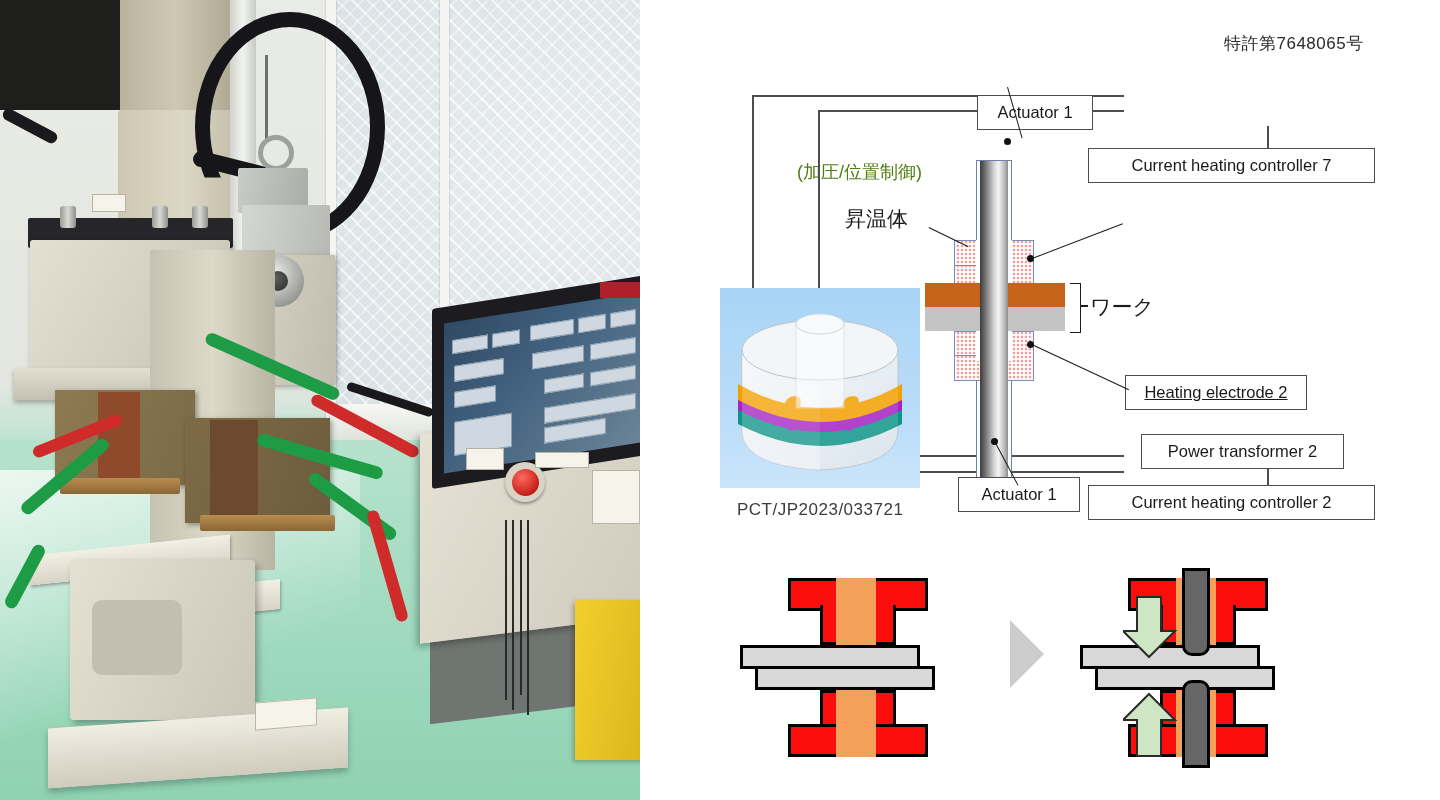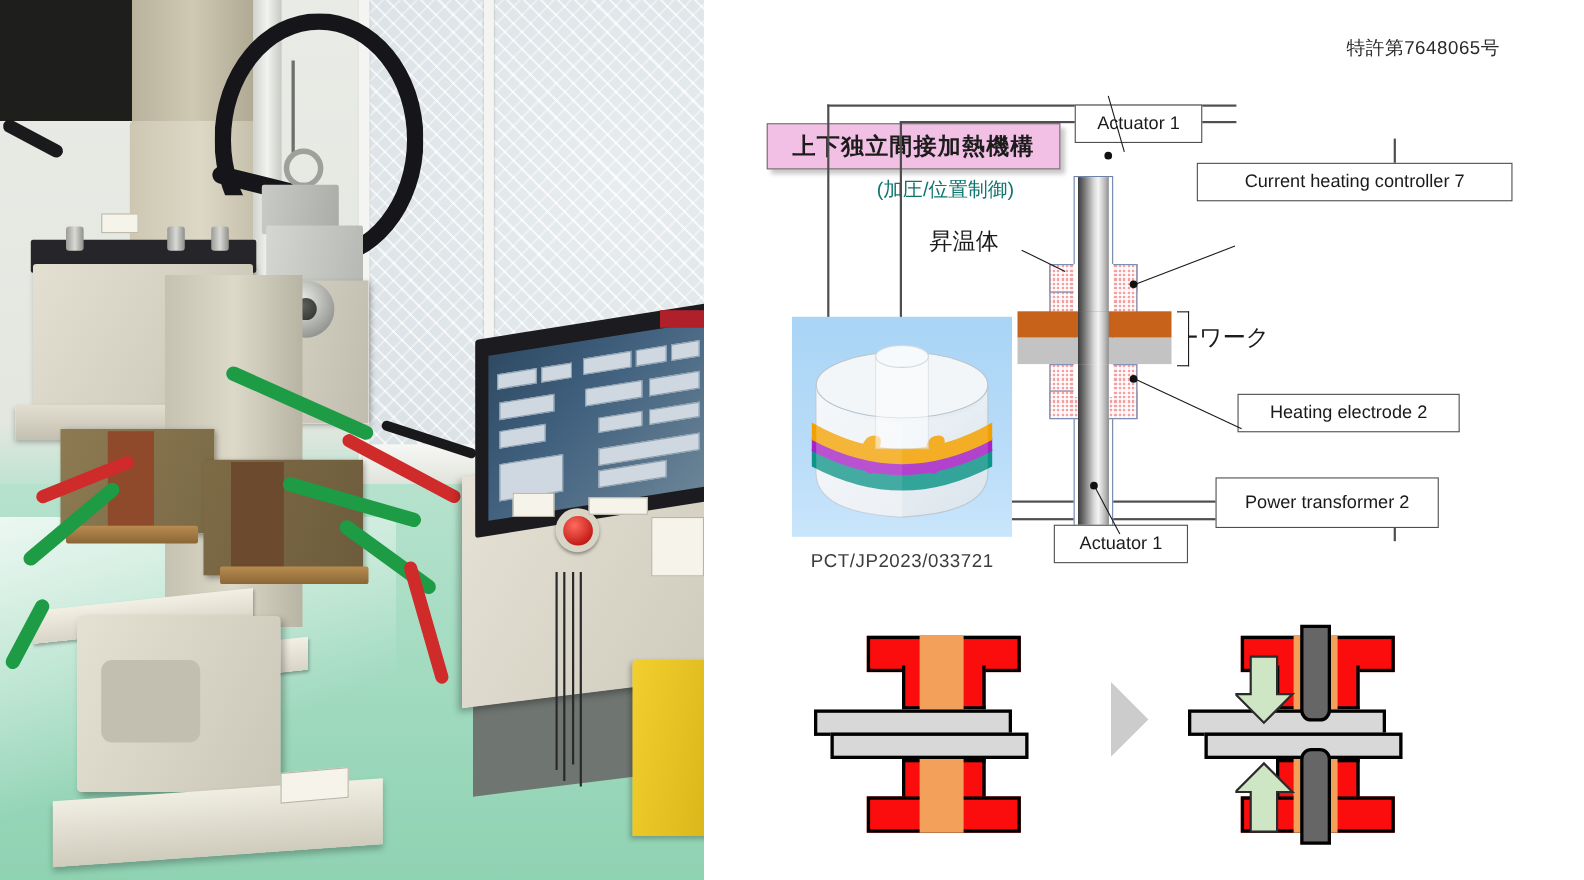--- a/index.html
+++ b/index.html
@@ -150,21 +150,21 @@
   .pinkbox {
     left: 57px; top: 112px; width: 265px; height: 40px;
     background: #f2c0e4;
     border: 1.5px solid #6f6f6f;
     display: flex; align-items: center; justify-content: center;
     font-size: 21px; font-weight: bold; color: #1c1c1c; letter-spacing: 1px;
     box-shadow: 4px 4px 4px rgba(0,0,0,.22);
   }
   .pinksub {
     left: 157px; top: 160px;
-    font-size: 18px; color: #0f766e;
+    font-size: 18px; color: #4d7c0f;
   }
   .shodan {
     left: 205px; top: 205px;
     font-size: 21px; color: #1c1c1c;
   }
 
   .nbox {
     border: 1.5px solid #4e4e4e;
     background: #ffffff;
     display: flex; align-items: center; justify-content: center;
@@ -311,21 +311,20 @@
     <div class="hang-wire" style="left:520px;top:520px;height:175px;"></div>
     <div class="hang-wire" style="left:527px;top:520px;height:195px;"></div>
 
     <div class="ph yellow-bin"></div>
   </div>
 
   <div id="diagram">
 
     <div class="dg patent">特許第7648065号</div>
 
-    <div class="dg pinkbox">上下独立間接加熱機構</div>
     <div class="dg pinksub">(加圧/位置制御)</div>
 
     <div class="dg wireline" style="left:112px;top:95px;width:372px;height:1.5px;"></div>
     <div class="dg wireline" style="left:112px;top:95px;width:1.5px;height:378px;"></div>
     <div class="dg wireline" style="left:112px;top:471px;width:372px;height:1.5px;"></div>
 
     <div class="dg wireline" style="left:178px;top:110px;width:306px;height:1.5px;"></div>
     <div class="dg wireline" style="left:178px;top:110px;width:1.5px;height:346px;"></div>
     <div class="dg wireline" style="left:178px;top:455px;width:306px;height:1.5px;"></div>
 
@@ -353,23 +352,24 @@
 
     <div class="dg bracket" style="left:430px;top:283px;width:10px;height:48px;"></div>
     <div class="dg" style="left:440px;top:305px;width:8px;height:1.6px;background:#1c1c1c;"></div>
     <div class="dg work-text" style="left:450px;top:293px;">ワーク</div>
 
     <div class="dg shodan">昇温体</div>
     <div class="dg lead" style="left:289px;top:227px;width:44px;transform:rotate(26deg);"></div>
 
     <div class="dg nbox" style="left:337px;top:52px;width:116px;height:35px;margin-top:43px;">Actuator 1</div>
     <div class="dg nbox" style="left:448px;top:148px;width:287px;height:35px;">Current heating controller 7</div>
-    <div class="dg nbox" style="left:485px;top:358px;width:202px;height:35px;">Heating electrode 2</div>
-    <div class="dg nbox" style="left:465px;top:434px;width:203px;height:46px;">Power transformer 2</div>
+    <div class="dg nbox" style="left:485px;top:375px;width:182px;height:35px;text-decoration:underline;">Heating electrode 2</div>
+    <div class="dg nbox" style="left:501px;top:434px;width:203px;height:35px;">Power transformer 2</div>
     <div class="dg nbox" style="left:318px;top:477px;width:122px;height:35px;">Actuator 1</div>
+    <div class="dg nbox" style="left:448px;top:485px;width:287px;height:35px;">Current heating controller 2</div>
 
     <div class="dg lead" style="left:368px;top:87px;width:53px;transform:rotate(74deg);"></div>
     <div class="dg dot" style="left:364px;top:138px;"></div>
 
     <div class="dg lead" style="left:392px;top:258px;width:97px;transform:rotate(-21deg);"></div>
     <div class="dg dot" style="left:387px;top:255px;"></div>
 
     <div class="dg lead" style="left:392px;top:344px;width:107px;transform:rotate(25deg);"></div>
     <div class="dg dot" style="left:387px;top:341px;"></div>
 

